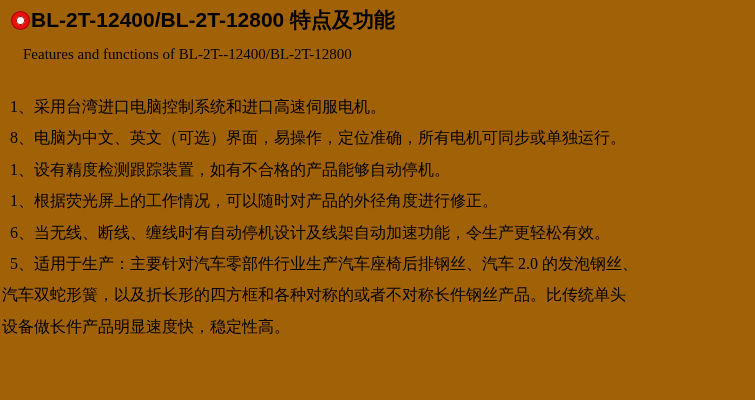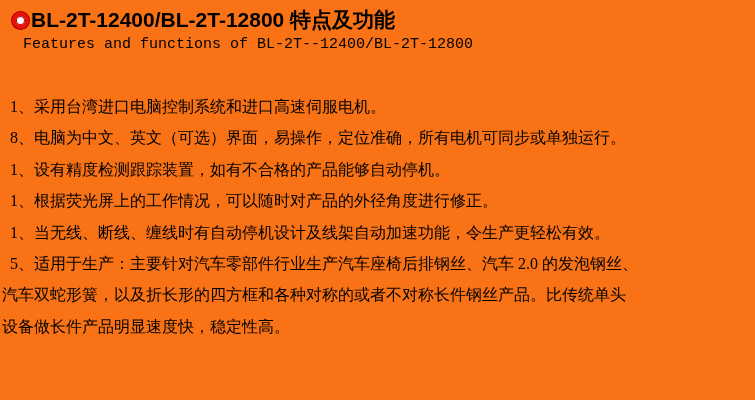--- a/index.html
+++ b/index.html
@@ -7,21 +7,21 @@
     width: 755px;
     height: 400px;
     background: #ffffff;
     overflow: hidden;
     font-family: "Liberation Serif", "DejaVu Serif", serif;
     color: #000000;
   }
   .page {
     width: 755px;
     height: 400px;
-    background: #f97316;
+    background: #a16207;
     position: relative;
   }
   
   .header {
     padding-top: 7px;
     padding-left: 12px;
   }
   .title-row {
     display: flex;
     align-items: center;
@@ -38,29 +38,29 @@
   }
   .page-title {
     font-family: "Liberation Sans", "DejaVu Sans", sans-serif;
     font-weight: bold;
     font-size: 21px;
     letter-spacing: 0px;
     white-space: nowrap;
     line-height: 26px;
   }
   .subtitle {
-    font-family: Liberation Mono, monospace;
+    font-family: Liberation Serif, serif;
     font-size: 15px;
-    margin-top: 3px;
+    margin-top: 12px;
     margin-left: 11px;
     line-height: 18px;
   }
   
   .features {
-    margin-top: 37px;
+    margin-top: 28px;
     padding-left: 2px;
     padding-right: 2px;
     width: 642px;
   }
   .feature-item {
     font-size: 16px;
     line-height: 31.4px;
     text-indent: 8px;
     letter-spacing: 0px;
     word-break: break-all;
@@ -77,17 +77,17 @@
       <h1 class="page-title">BL-2T-12400/BL-2T-12800 特点及功能</h1>
     </div>
     <p class="subtitle">Features and functions of BL-2T--12400/BL-2T-12800</p>
   </div>
 
   <div class="features">
     <p class="feature-item">1、采用台湾进口电脑控制系统和进口高速伺服电机。</p>
     <p class="feature-item">8、电脑为中文、英文（可选）界面，易操作，定位准确，所有电机可同步或单独运行。</p>
     <p class="feature-item">1、设有精度检测跟踪装置，如有不合格的产品能够自动停机。</p>
     <p class="feature-item">1、根据荧光屏上的工作情况，可以随时对产品的外径角度进行修正。</p>
-    <p class="feature-item">1、当无线、断线、缠线时有自动停机设计及线架自动加速功能，令生产更轻松有效。</p>
+    <p class="feature-item">6、当无线、断线、缠线时有自动停机设计及线架自动加速功能，令生产更轻松有效。</p>
     <p class="feature-item">5、适用于生产：主要针对汽车零部件行业生产汽车座椅后排钢丝、汽车 2.0 的发泡钢丝、汽车双蛇形簧，以及折长形的四方框和各种对称的或者不对称长件钢丝产品。比传统单头设备做长件产品明显速度快，稳定性高。</p>
   </div>
 
 </div>
 
 </body></html>

